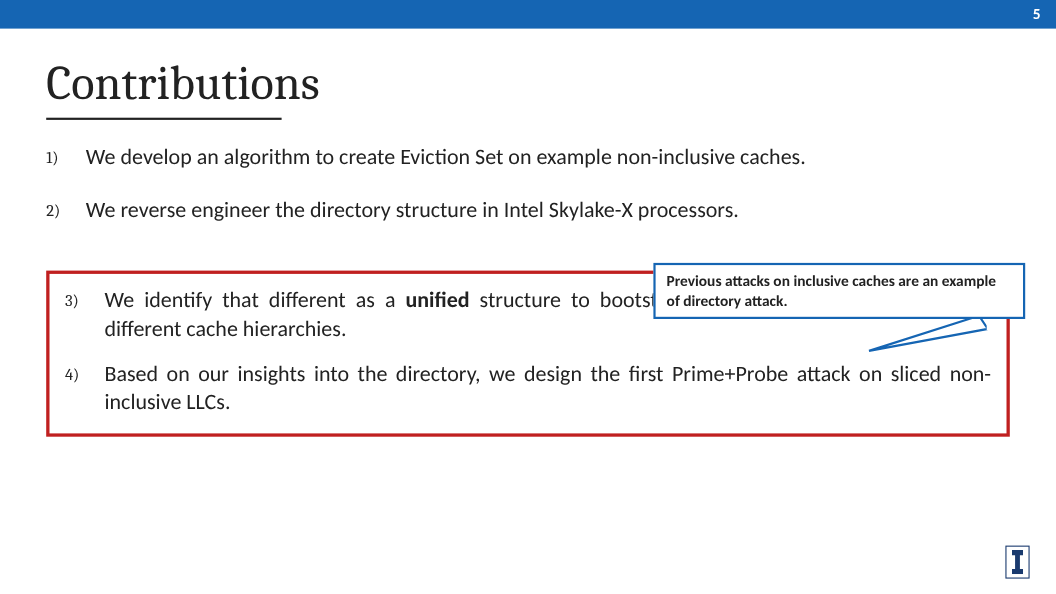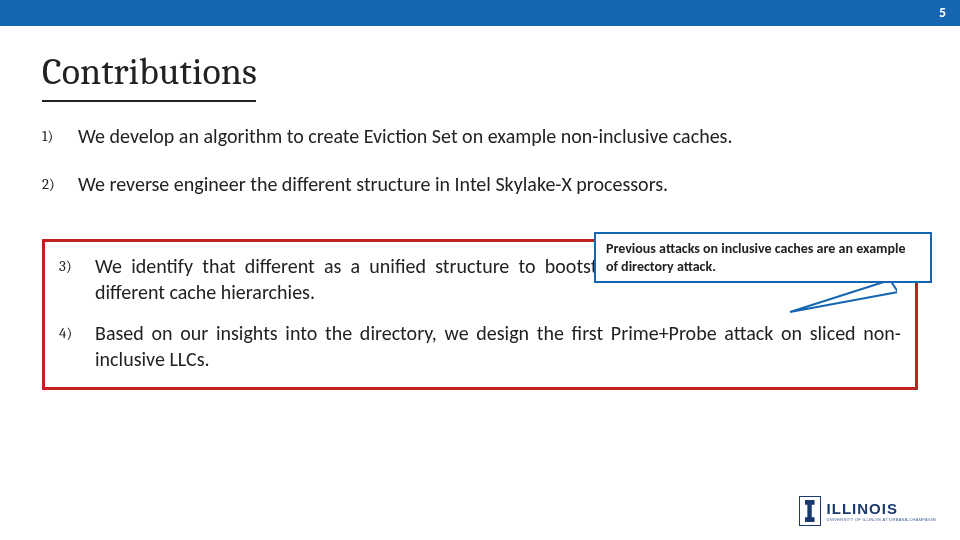--- a/index.html
+++ b/index.html
@@ -1,25 +1,25 @@
 <!DOCTYPE html>
 <html><head>
 <meta charset="utf-8">
 <style>
   * { box-sizing: border-box; margin: 0; padding: 0; }
   html, body { width: 960px; height: 540px; font-family: Calibri, "Segoe UI", Arial, sans-serif; background: #fff; color: #222; overflow: hidden; }
   .top-bar { width: 100%; height: 26px; background: #1565b3; position: relative; }
   .page-num { position: absolute; right: 14px; top: 4px; color: #fff; font-size: 14px; font-weight: 600; }
-  .title { font-family: Cambria, Georgia, serif; font-size: 38px; font-weight: 400; color: #222; margin: 24px 0 6px 42px; }
+  .title { font-family: Cambria, Georgia, serif; font-size: 44px; font-weight: 400; color: #222; margin: 24px 0 6px 42px; }
   .title-underline { height: 2px; background: #222; margin: 0 42px 0 42px; width: 214px; }
   .content { padding: 22px 42px 0 42px; position: relative; }
   .item { display: flex; align-items: flex-start; margin-bottom: 22px; font-size: 20px; line-height: 1.28; }
   .num { font-family: Cambria, Georgia, serif; font-size: 15px; min-width: 36px; padding-top: 3px; }
   .txt { flex: 1; }
-  .bold { font-weight: 400; }
+  .bold { font-weight: 700; }
   .callout {
     position: absolute;
     right: 28px;
     top: 130px;
     width: 338px;
     border: 2px solid #1565b3;
     background: #fff;
     padding: 6px 10px;
     font-size: 14px;
     font-weight: 600;
@@ -77,21 +77,21 @@
 
 <div class="content">
 
   <div class="item">
     <span class="num">1)</span>
     <span class="txt">We develop an algorithm to create Eviction Set on example non-inclusive caches.</span>
   </div>
 
   <div class="item">
     <span class="num">2)</span>
-    <span class="txt">We reverse engineer the different structure in Intel Skylake-X processors.</span>
+    <span class="txt">We reverse engineer the directory structure in Intel Skylake-X processors.</span>
   </div>
 
   <div class="callout">
     <span>Previous attacks on inclusive caches are an example of directory attack.</span>
   </div>
   <div class="callout-tail">
     <svg width="120" height="40" viewBox="0 0 120 40">
       <polygon points="110,2 10,34 118,14" fill="#fff" stroke="#1565b3" stroke-width="2" stroke-linejoin="miter"></polygon>
       <polygon points="105,3 115,13" fill="#fff"></polygon>
       <line x1="104" y1="1" x2="119" y2="1" stroke="#fff" stroke-width="4"></line>
@@ -111,17 +111,13 @@
       <span class="txt">Based on our insights into the directory, we design the first Prime+Probe attack on sliced non-inclusive LLCs.</span>
     </div>
   </div>
 
 </div>
 
 <div class="logo-wrap">
   <div class="logo-i">
     <div class="logo-i-inner"></div>
   </div>
-  <div class="logo-text">
-    <span class="logo-main">ILLINOIS</span>
-    <span class="logo-sub">UNIVERSITY OF ILLINOIS AT URBANA-CHAMPAIGN</span>
-  </div>
 </div>
 
 </body></html>

